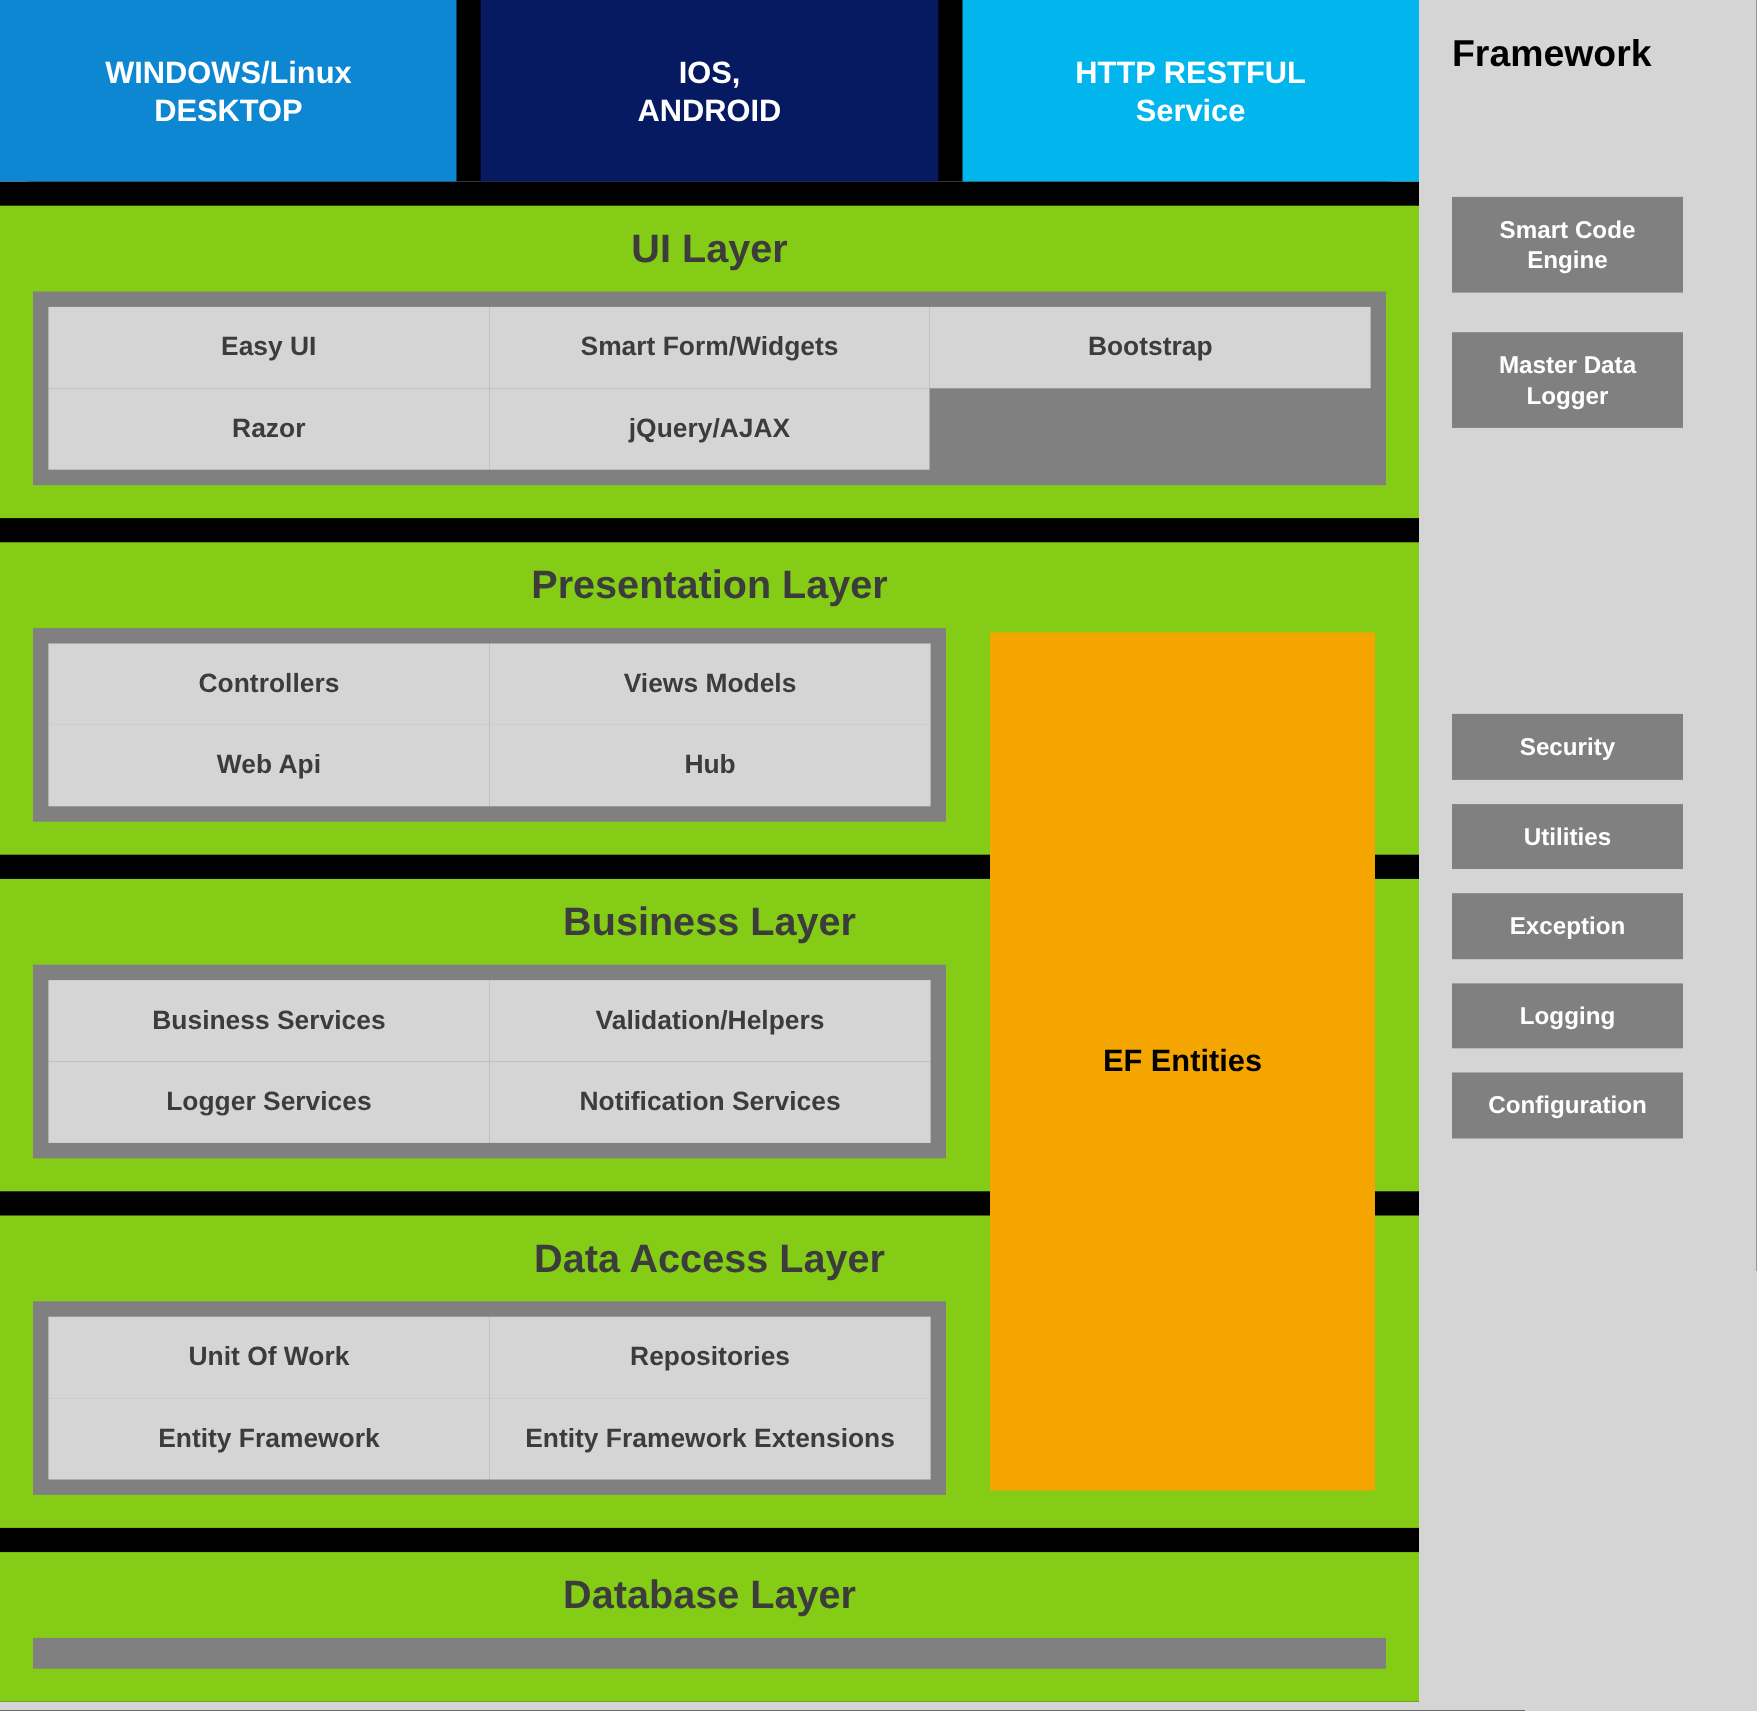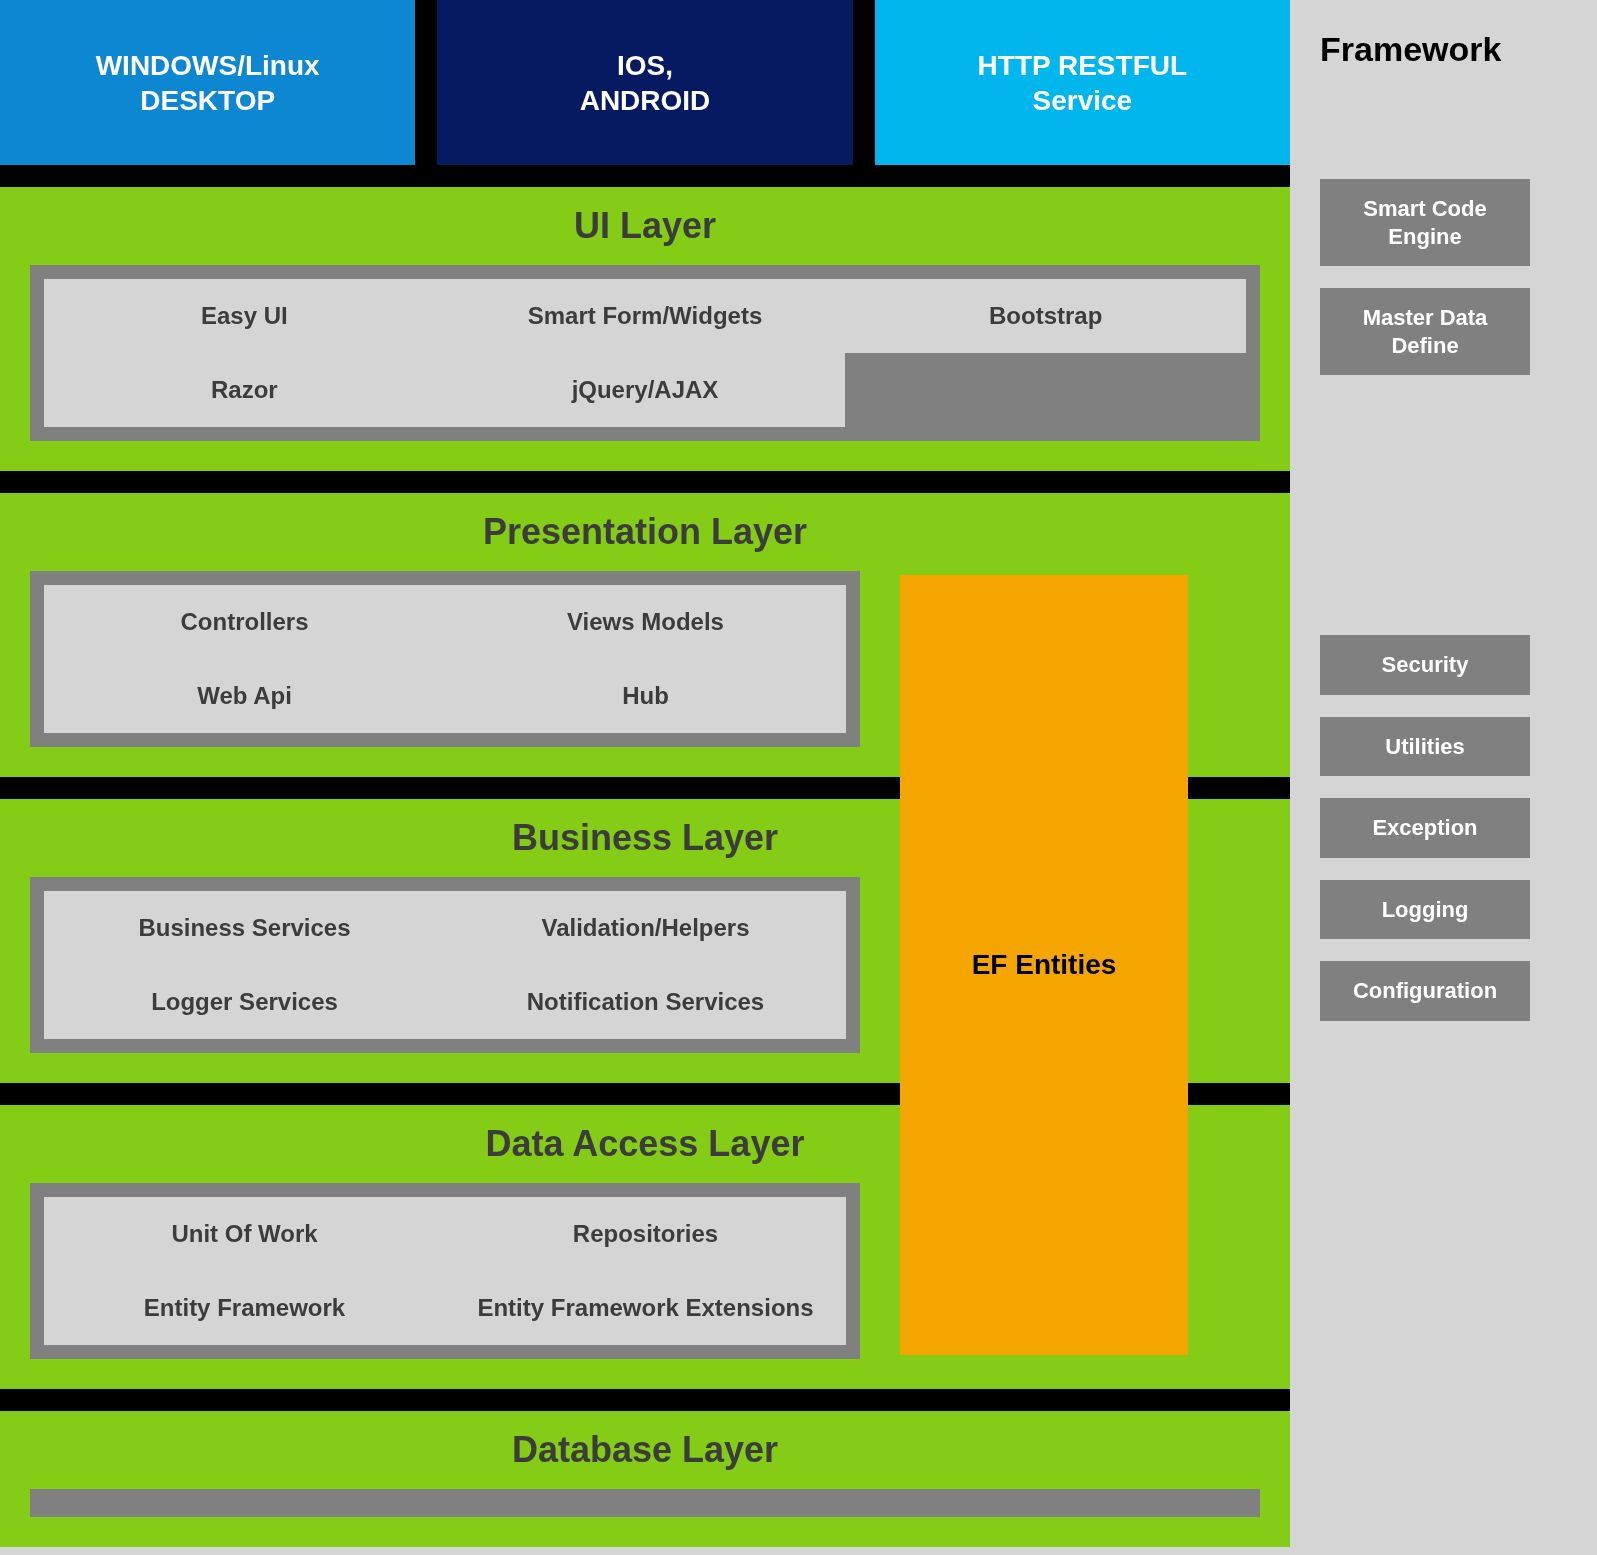--- a/index.html
+++ b/index.html
@@ -82,21 +82,21 @@
   .cols2 { grid-template-columns: repeat(2, 1fr); }
 
   
   .narrow-frame { width: 830px; }
 
   
   .ef-block {
     position: absolute;
     left: 900px;
     top: 575px;   
-    width: 288px;
+    width: 350px;
     height: 780px;
     background: #f5a500;
     display: flex;
     align-items: center;
     justify-content: center;
     font-size: 28px;
     font-weight: 700;
     color: #000;
     z-index: 5;
   }
@@ -119,21 +119,21 @@
     background: #808080;
     color: #fff;
     font-weight: 700;
     font-size: 22px;
     line-height: 1.25;
     text-align: center;
     padding: 16px 10px;
     width: 210px;
     white-space: pre-line;
   }
-  .fw-group-top { display: flex; flex-direction: column; gap: 22px; margin-bottom: 260px; }
+  .fw-group-top { display: flex; flex-direction: column; gap: 36px; margin-bottom: 260px; }
   .fw-group-bot { display: flex; flex-direction: column; gap: 22px; }
 </style>
 </head>
 <body>
 
 <div class="canvas">
 
   <div class="top-row">
     <div class="platform plat-blue">WINDOWS/Linux
 DESKTOP</div>
@@ -198,21 +198,21 @@
   </div>
 
   <div class="ef-block">EF Entities</div>
 
   <div class="right-col">
     <div class="fw-title">Framework</div>
     <div class="fw-group-top">
       <div class="fw-box">Smart Code
 Engine</div>
       <div class="fw-box">Master Data
-Define</div>
+Logger</div>
     </div>
     <div class="fw-group-bot">
       <div class="fw-box">Security</div>
       <div class="fw-box">Utilities</div>
       <div class="fw-box">Exception</div>
       <div class="fw-box">Logging</div>
       <div class="fw-box">Configuration</div>
     </div>
   </div>
 

